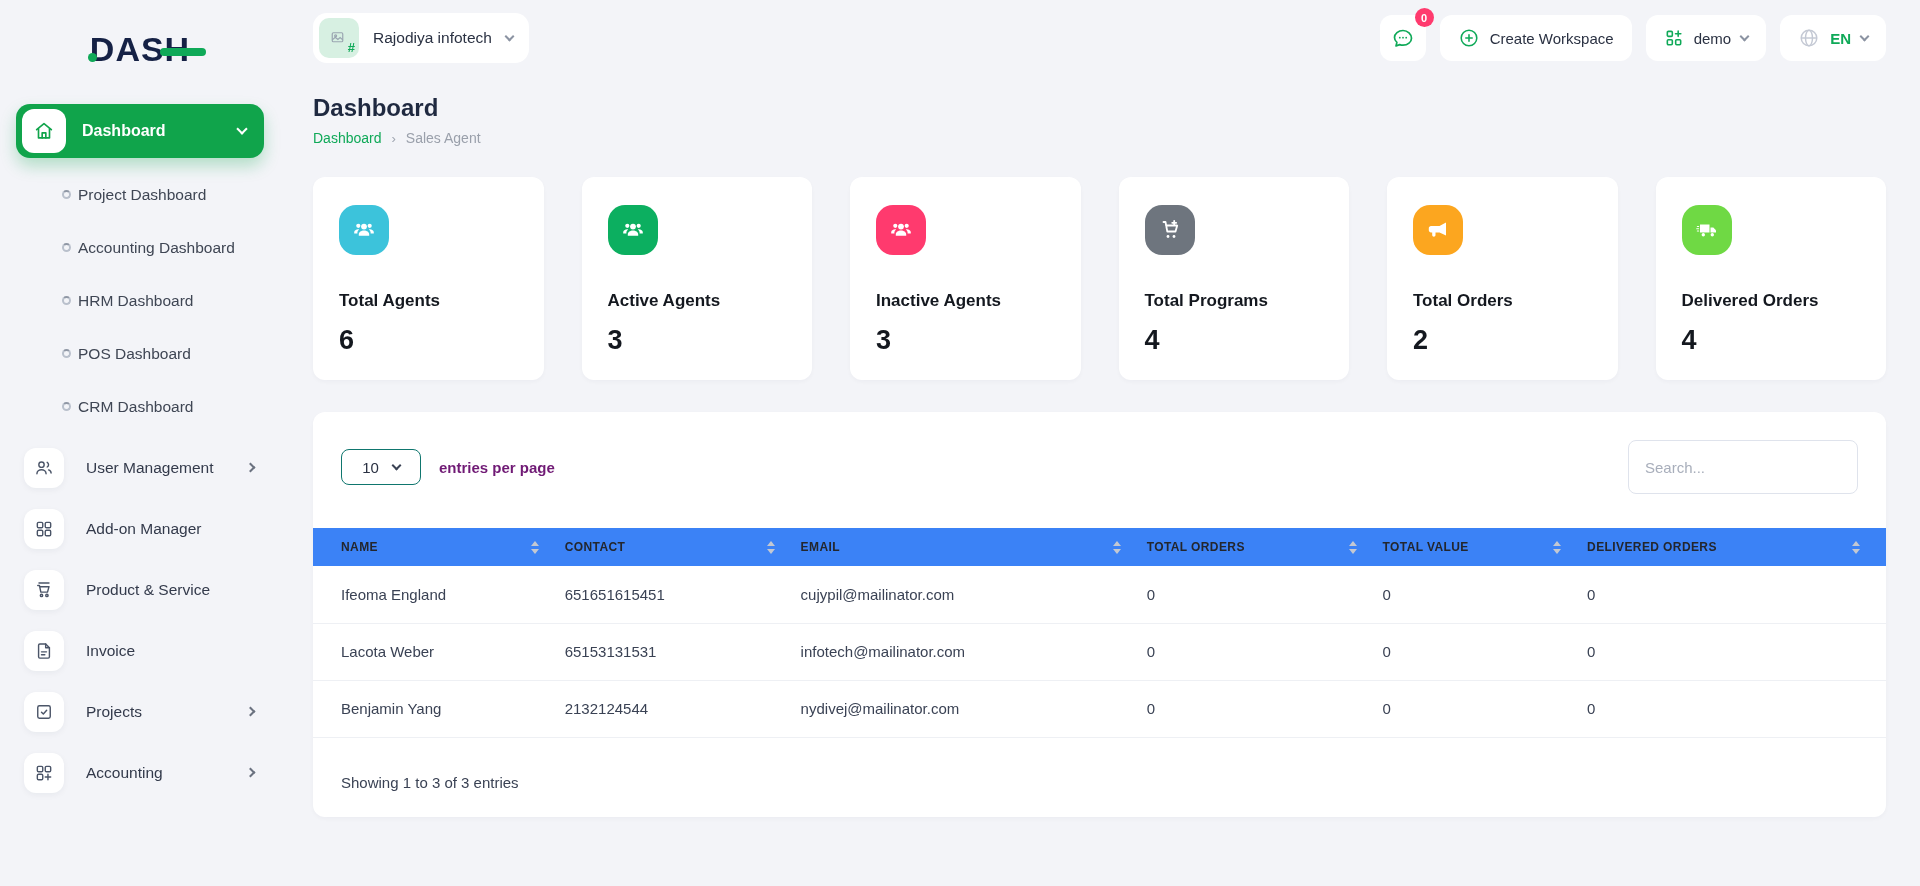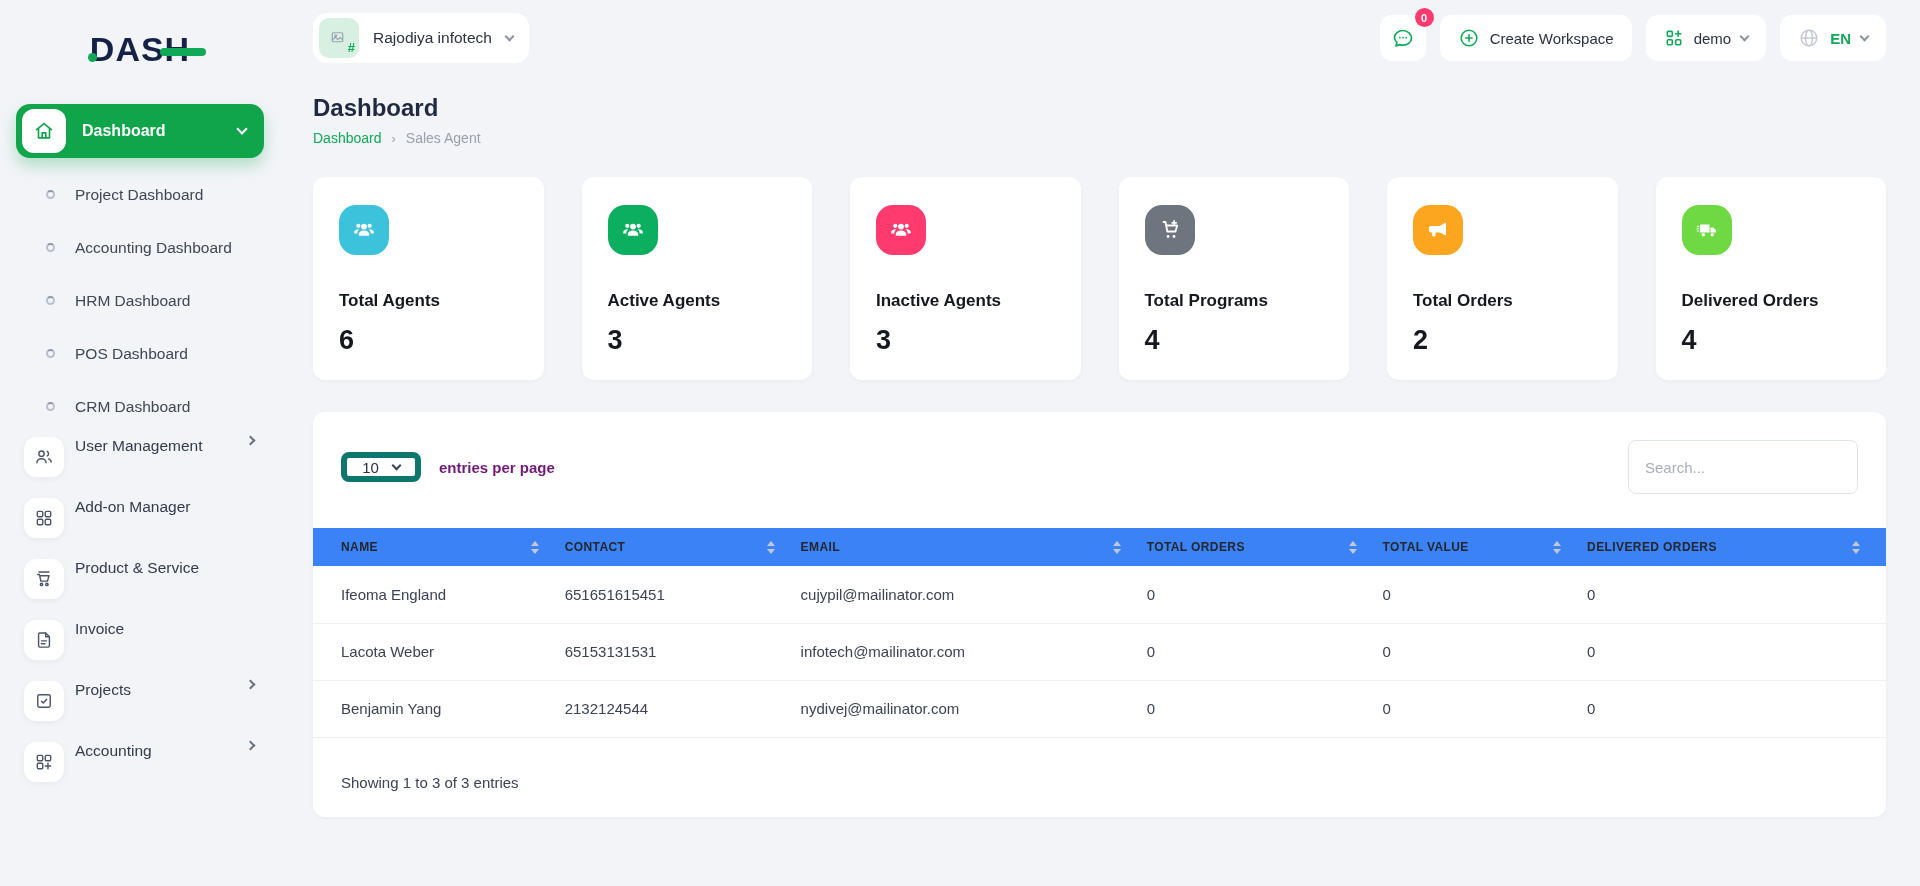--- a/index.html
+++ b/index.html
@@ -18,26 +18,26 @@
     margin:26px 16px 0; height:54px; border-radius:14px; background:#10a44b;
     display:flex; align-items:center; gap:16px; padding:0 18px 0 6px; cursor:pointer;
     box-shadow:0 8px 16px rgba(16,164,75,.28);
   }
   .dash-pill .icon-box { width:44px; height:44px; border-radius:12px; background:#fff; display:flex; align-items:center; justify-content:center; }
   .dash-pill .lbl { color:#fff; font-weight:700; font-size:16px; flex:1; }
   .chev { display:inline-block; width:8px; height:8px; border-right:2px solid; border-bottom:2px solid; }
   .chev.down { transform:rotate(45deg); margin-top:-4px; }
   .chev.right { transform:rotate(-45deg); }
   .sub-items { list-style:none; margin-top:10px; }
-  .sub-item { height:53px; display:flex; align-items:center; gap:20px; padding-left:46px; cursor:pointer; font-size:15.5px; color:#3f4654; }
+  .sub-item { height:53px; display:flex; align-items:center; gap:7px; padding-left:62px; cursor:pointer; font-size:15.5px; color:#3f4654; }
   .sub-item .bullet { width:9px; height:9px; border-radius:50%; border:2px solid #b9c0cc; border-top-color:#8f97a5; }
   .sub-item.active { color:#0fa958; font-weight:700; }
   .sub-item.active .bullet { border-color:#0fa958; border-top-color:#b9c0cc; }
   .menu { margin-top:4px; }
-  .menu-item { height:61px; display:flex; gap:11px; padding:0 26px 0 24px; cursor:pointer; font-size:15.5px; color:#333a4b; font-weight:500; }
+  .menu-item { height:61px; display:flex; align-items:center; gap:22px; padding:0 26px 0 24px; cursor:pointer; font-size:15.5px; color:#333a4b; font-weight:500; }
   .menu-item .icon-sq { width:40px; height:40px; border-radius:12px; background:#fff; display:flex; align-items:center; justify-content:center; box-shadow:0 2px 6px rgba(25,35,65,.05); }
   .menu-item .m-lbl { flex:1; }
   .menu-item .chev { color:#6b7280; width:7px; height:7px; }
   
   .main { flex:1; padding:0 34px 0 33px; }
   .topbar { height:76px; display:flex; align-items:center; justify-content:space-between; }
   .ws-pill { background:#fff; border-radius:14px; height:50px; display:flex; align-items:center; gap:14px; padding:0 16px 0 6px; cursor:pointer; }
   .ws-avatar { width:40px; height:40px; border-radius:10px; background:#d7f0e2; display:flex; align-items:center; justify-content:center; position:relative; }
   .ws-avatar .hash { position:absolute; right:4px; bottom:3px; color:#0fa958; font-weight:700; font-size:13px; }
   .ws-name { font-size:15.5px; color:#2a3142; font-weight:500; }
@@ -56,21 +56,21 @@
   
   .stats-row { display:flex; gap:38px; margin-top:31px; }
   .stat-card { flex:1; height:203px; background:#fff; border-radius:12px; padding:28px 26px; box-shadow:0 2px 4px rgba(25,35,65,.03); }
   .stat-icon { width:50px; height:50px; border-radius:17px; display:flex; align-items:center; justify-content:center; }
   .stat-label { margin-top:36px; font-size:17px; font-weight:700; color:#14181f; }
   .stat-value { margin-top:14px; font-size:27px; font-weight:700; color:#14181f; }
   
   .table-card { margin-top:32px; background:#fff; border-radius:12px; padding:28px 0 26px; box-shadow:0 2px 4px rgba(25,35,65,.03); }
   .controls { display:flex; align-items:center; justify-content:space-between; padding:0 28px; }
   .entries { display:flex; align-items:center; gap:18px; }
-  .select-box { width:80px; height:30px; border:6px solid #0f766e; border-radius:8px; display:flex; align-items:center; justify-content:center; gap:14px; cursor:pointer; font-size:15px; color:#2a3142; }
+  .select-box { width:80px; height:36px; border:1px solid #0f766e; border-radius:8px; display:flex; align-items:center; justify-content:center; gap:14px; cursor:pointer; font-size:15px; color:#2a3142; }
   .select-box .chev { width:7px; height:7px; color:#3a4254; }
   .entries-lbl { font-size:15px; font-weight:600; color:#701a75; }
   .search-input { width:230px; height:54px; border:1px solid #dfe3ec; border-radius:8px; padding:0 16px; font-size:15px; color:#2a3142; outline:none; font-family:inherit; }
   .search-input::placeholder { color:#a8aebb; }
   table { width:100%; border-collapse:collapse; margin-top:34px; }
   thead th { background:#3b82f6; height:38px; font-size:12px; font-weight:700; letter-spacing:.4px; color:#23262d; text-align:left; cursor:pointer; }
   thead th .th-inner { display:flex; align-items:center; justify-content:space-between; padding-right:26px; }
   th:first-child .th-inner, td:first-child { padding-left:28px; }
   .sort { display:inline-flex; flex-direction:column; gap:3px; }
   .sort i { display:block; width:0; height:0; border-left:4px solid transparent; border-right:4px solid transparent; }

